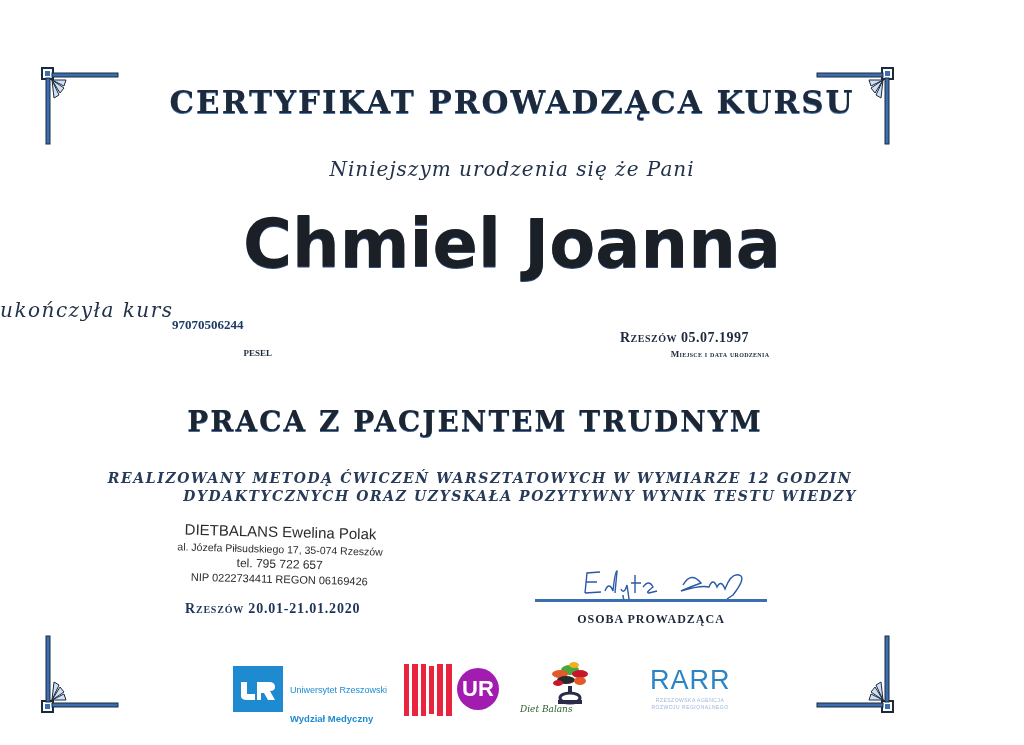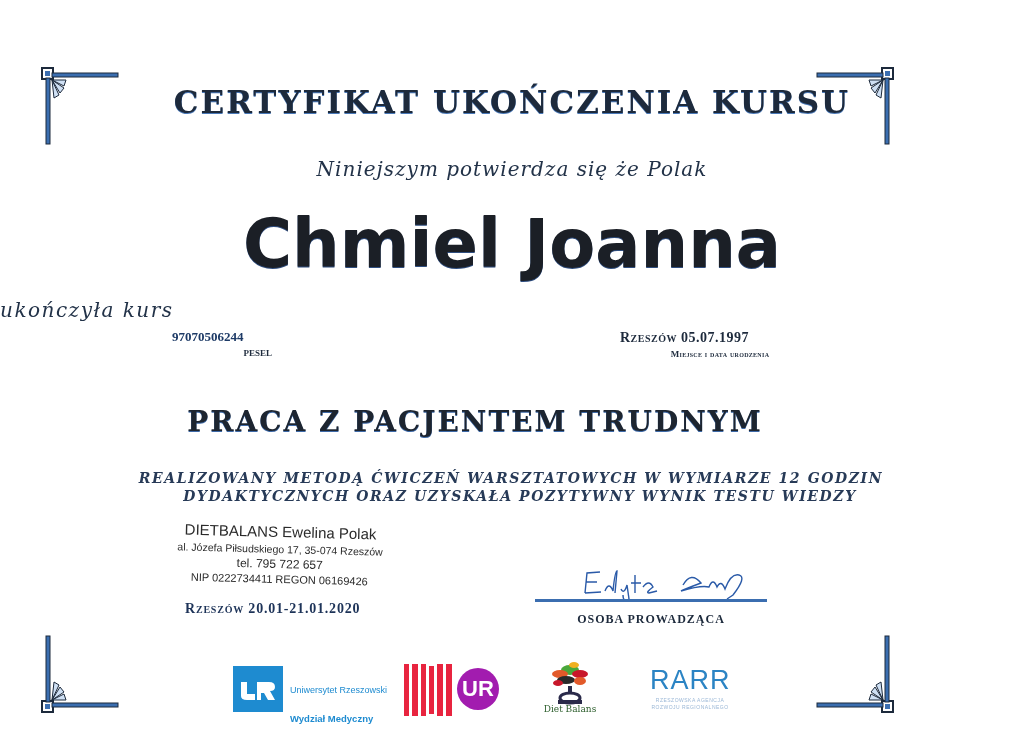--- a/index.html
+++ b/index.html
@@ -20,21 +20,21 @@
     }
     .name {
       left: 0; width: 1024px; top: 205px; text-align: center;
       font-family: "DejaVu Sans", sans-serif; font-weight: bold; font-size: 67px; color: #1b1f26;
       text-shadow: 0 1px 0 #2f4e80;
     }
     .completed {
       left: 0; width: 1024px; top: 298px; text-align: left;
       font-family: "DejaVu Serif", serif; font-style: italic; font-size: 20px; letter-spacing: 1.5px; color: #223248;
     }
-    .pesel-val { left: 172px; top: 329px; width: 100px; font-size: 13px; color: #1d3a66; font-family: "Liberation Serif", serif; font-weight: bold; }
+    .pesel-val { left: 172px; top: 317px; width: 100px; font-size: 13px; color: #1d3a66; font-family: "Liberation Serif", serif; font-weight: bold; }
     .pesel-lbl { left: 172px; top: 348px; width: 100px; text-align: right; font-size: 9px; font-weight: bold; color: #1d2a3c; font-family: "Liberation Serif", serif; }
     .birth-val { left: 620px; top: 330px; width: 200px; text-align: left; font-size: 14px; color: #1d2a3c; font-family: "Liberation Serif", serif; font-weight: bold; font-variant: small-caps; letter-spacing: 0.5px; }
     .birth-lbl { left: 620px; top: 349px; width: 200px; text-align: center; font-size: 9px; color: #1d2a3c; font-family: "Liberation Serif", serif; font-weight: bold; font-variant: small-caps; letter-spacing: 0.3px; }
     .course {
       left: 0; width: 950px; top: 405px; text-align: center;
       font-family: "DejaVu Serif", serif; font-weight: bold; font-size: 28px; letter-spacing: 2px; color: #1d2530;
       text-shadow: 0 1px 0 #3e6aa8;
     }
     .desc {
       left: 0; width: 960px; text-align: center;
@@ -50,21 +50,21 @@
     .sigline { left: 535px; top: 599px; width: 232px; height: 3px; background: #3b6eb0; }
     .signature { left: 555px; top: 563px; width: 220px; height: 40px; }
     .sig-lbl { left: 535px; top: 612px; width: 232px; text-align: center; font-size: 12px; font-weight: bold; letter-spacing: 1px; font-family: "Liberation Serif", serif; color: #1d2a3c; }
     .logo-ur { left: 233px; top: 666px; width: 50px; height: 46px; background: #1e8bd0; }
     .ur-text { left: 290px; top: 685px; font-family: "Liberation Sans", sans-serif; color: #1e8bd0; }
     .ur-text .l1 { font-size: 9px; }
     .ur-text .l2 { font-size: 9.5px; font-weight: bold; margin-top: 18px; }
     .prog { left: 400px; top: 660px; width: 60px; height: 60px; }
     .ur-circle { left: 457px; top: 668px; width: 42px; height: 42px; border-radius: 50%; background: #a21caf; color: #fff; font-family: "Liberation Sans", sans-serif; font-weight: bold; font-size: 22px; text-align: center; line-height: 42px; }
     .diet { left: 530px; top: 656px; width: 80px; height: 62px; }
-    .diet-text { left: 520px; top: 704px; width: 100px; text-align: center; font-family: "DejaVu Serif", serif; font-size: 9px; color: #2c5e2c; }
+    .diet-text { left: 520px; top: 704px; width: 100px; text-align: left; font-family: "DejaVu Serif", serif; font-style: italic; font-size: 9px; color: #2c5e2c; }
     .rarr { left: 650px; top: 665px; width: 80px; font-family: "Liberation Sans", sans-serif; font-size: 27px; color: #2b84c4; letter-spacing: 1px; }
     .rarr-sub { left: 650px; top: 697px; width: 80px; font-size: 5px; line-height: 7px; color: #9ab7d6; font-family: "Liberation Sans", sans-serif; text-align: center; letter-spacing: 0.5px; }
   </style>
 </head>
 <body>
 
 <svg class="corner" style="left:40px; top:66px;" viewBox="0 0 80 80">
   <rect x="2" y="2" width="11" height="11" fill="none" stroke="#1d2a3c" stroke-width="2"></rect>
   <rect x="5" y="5" width="5" height="5" fill="#3b6eb0"></rect>
   <rect x="12" y="7" width="66" height="4" fill="#3b6eb0" stroke="#1d2a3c" stroke-width="1"></rect>
@@ -86,32 +86,32 @@
   <path d="M12 66 L26 66 L24 60 Z M12 66 L24 58 L20 53 Z M12 66 L19 51 L14 48 Z" fill="#cfe0f4" stroke="#1d2a3c" stroke-width="1"></path>
 </svg>
 <svg class="corner" style="left:815px; top:634px;" viewBox="0 0 80 80">
   <rect x="67" y="67" width="11" height="11" fill="none" stroke="#1d2a3c" stroke-width="2"></rect>
   <rect x="70" y="70" width="5" height="5" fill="#3b6eb0"></rect>
   <rect x="2" y="69" width="66" height="4" fill="#3b6eb0" stroke="#1d2a3c" stroke-width="1"></rect>
   <rect x="70" y="2" width="4" height="66" fill="#3b6eb0" stroke="#1d2a3c" stroke-width="1"></rect>
   <path d="M68 66 L54 66 L56 60 Z M68 66 L56 58 L60 53 Z M68 66 L61 51 L66 48 Z" fill="#cfe0f4" stroke="#1d2a3c" stroke-width="1"></path>
 </svg>
 
-<div class="abs title">CERTYFIKAT UKOŃCZENIA KURSU</div>
-<div class="abs intro">Niniejszym potwierdza się że Polak</div>
+<div class="abs title">CERTYFIKAT PROWADZĄCA KURSU</div>
+<div class="abs intro">Niniejszym urodzenia się że Pani</div>
 <div class="abs name">Chmiel Joanna</div>
 <div class="abs completed">ukończyła kurs</div>
 
 <div class="abs pesel-val">97070506244</div>
 <div class="abs pesel-lbl">PESEL</div>
 <div class="abs birth-val">Rzeszów 05.07.1997</div>
 <div class="abs birth-lbl">Miejsce i data urodzenia</div>
 
 <div class="abs course">PRACA Z PACJENTEM TRUDNYM</div>
-<div class="abs desc" style="top:470px;padding-left:31px;">REALIZOWANY METODĄ ĆWICZEŃ WARSZTATOWYCH W WYMIARZE 12 GODZIN</div>
+<div class="abs desc" style="top:470px;">REALIZOWANY METODĄ ĆWICZEŃ WARSZTATOWYCH W WYMIARZE 12 GODZIN</div>
 <div class="abs desc" style="top:488px;padding-left:40px;">DYDAKTYCZNYCH ORAZ UZYSKAŁA POZYTYWNY WYNIK TESTU WIEDZY</div>
 
 <div class="abs stamp">
   <div class="s1">DIETBALANS  Ewelina Polak</div>
   <div class="s2">al. Józefa Piłsudskiego 17, 35-074 Rzeszów</div>
   <div class="s3">tel. 795 722 657</div>
   <div class="s4">NIP 0222734411  REGON 06169426</div>
 </div>
 
 <div class="abs dates">Rzeszów 20.01-21.01.2020</div>

